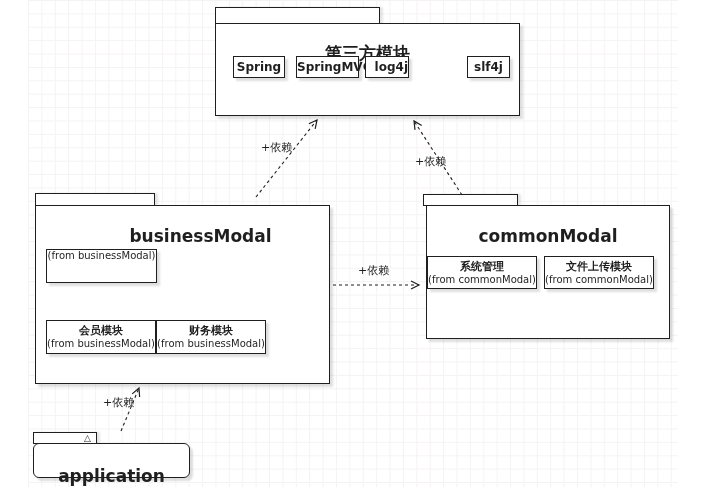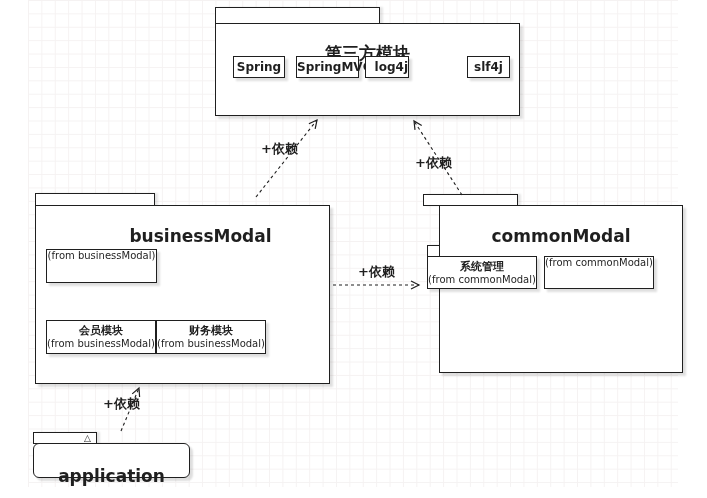--- a/index.html
+++ b/index.html
@@ -76,25 +76,24 @@
   }
   #connections {
     position: absolute;
     left: 0; top: 0;
     width: 707px; height: 498px;
     z-index: 5;
     pointer-events: none;
   }
   .dep-label {
     position: absolute;
-    font-size: 13px;
+    font-size: 11px;
     color: #1f1f1f;
     z-index: 6;
     white-space: nowrap;
-    font-weight: bold;
   }
 </style>
 </head>
 <body>
 
 <div id="canvas">
   <div id="grid"></div>
 
   <div>
     <div class="pkg-tab" style="left:215px; top:7px; width:165px; height:17px;"></div>
@@ -170,39 +169,40 @@
       </div>
       <div class="pkg-body" style="left:156px; top:320px; width:110px; height:34px;">
         <div class="module-name">财务模块</div>
         <div class="module-from">(from businessModal)</div>
       </div>
     </div>
   </div>
 
   <div>
     <div class="pkg-tab" style="left:423px; top:194px; width:95px; height:12px;"></div>
-    <div class="pkg-body" style="left:439px; top:205px; width:244px; height:168px;">
+    <div class="pkg-body" style="left:426px; top:205px; width:244px; height:134px;">
       <div class="pkg-title pad6">commonModal</div>
     </div>
 
     <div>
       <div class="pkg-tab tri-right" style="left:427px; top:245px; width:45px; height:12px;">
         <span class="tri">△</span>
       </div>
       <div class="pkg-body" style="left:427px; top:256px; width:110px; height:33px;">
         <div class="module-name">系统管理</div>
         <div class="module-from">(from commonModal)</div>
       </div>
     </div>
 
     <div>
       <div class="pkg-tab tri-right" style="left:544px; top:245px; width:45px; height:12px;">
         <span class="tri">△</span>
       </div>
       <div class="pkg-body" style="left:544px; top:256px; width:110px; height:33px;">
+        <div class="module-name">文件上传模块</div>
         <div class="module-from">(from commonModal)</div>
       </div>
     </div>
   </div>
 
   <div>
     <div class="pkg-tab tri-right" style="left:33px; top:432px; width:64px; height:12px;">
       <span class="tri">△</span>
     </div>
     <div class="pkg-body" style="left:33px; top:443px; width:157px; height:35px;border-radius:6px;">

